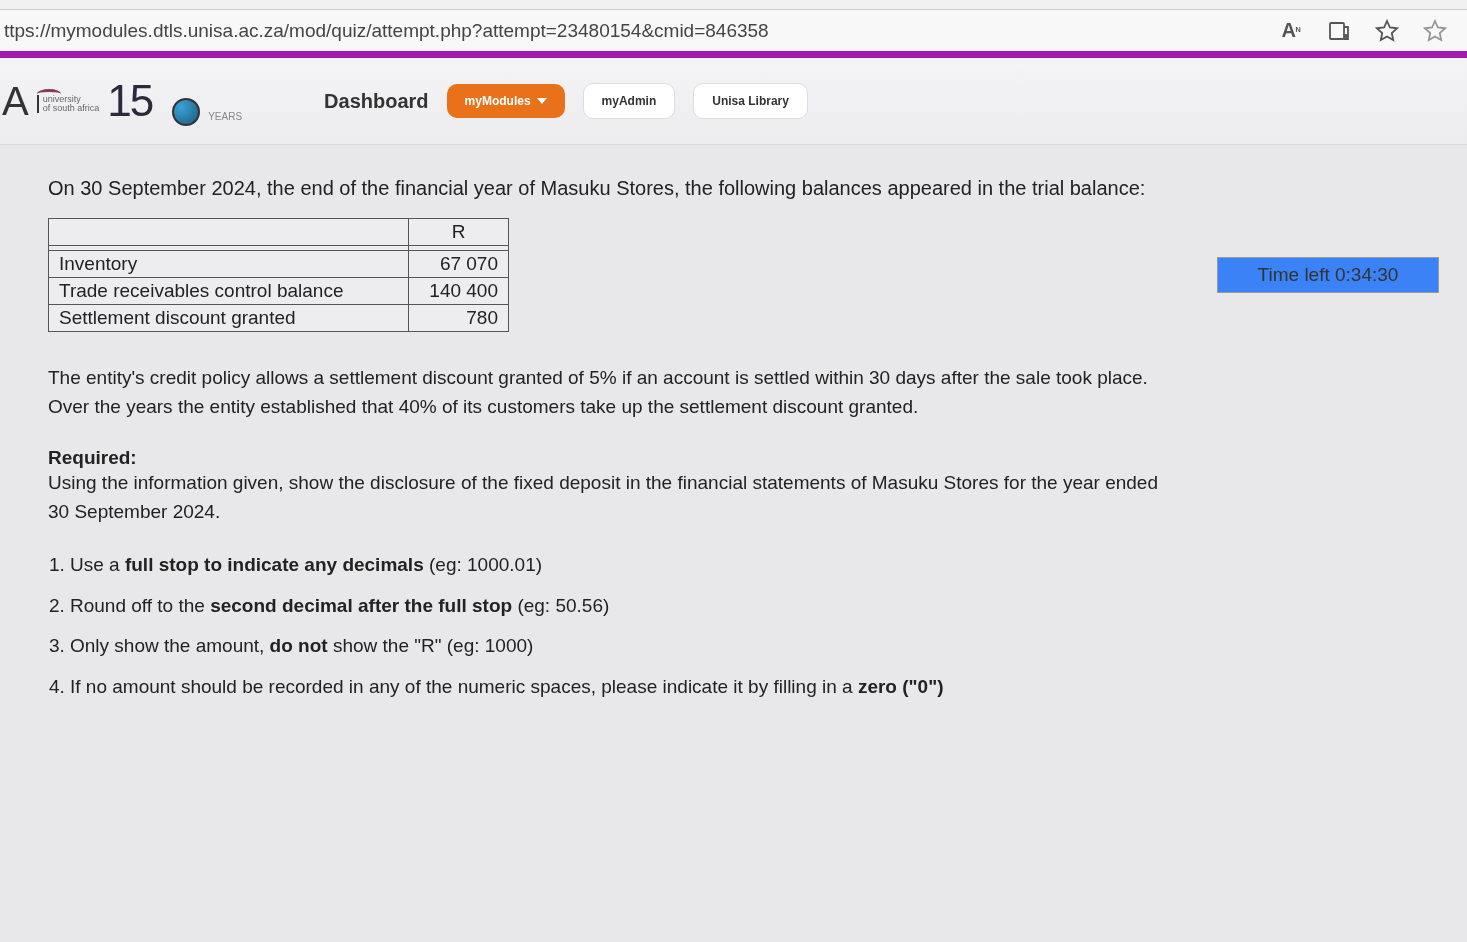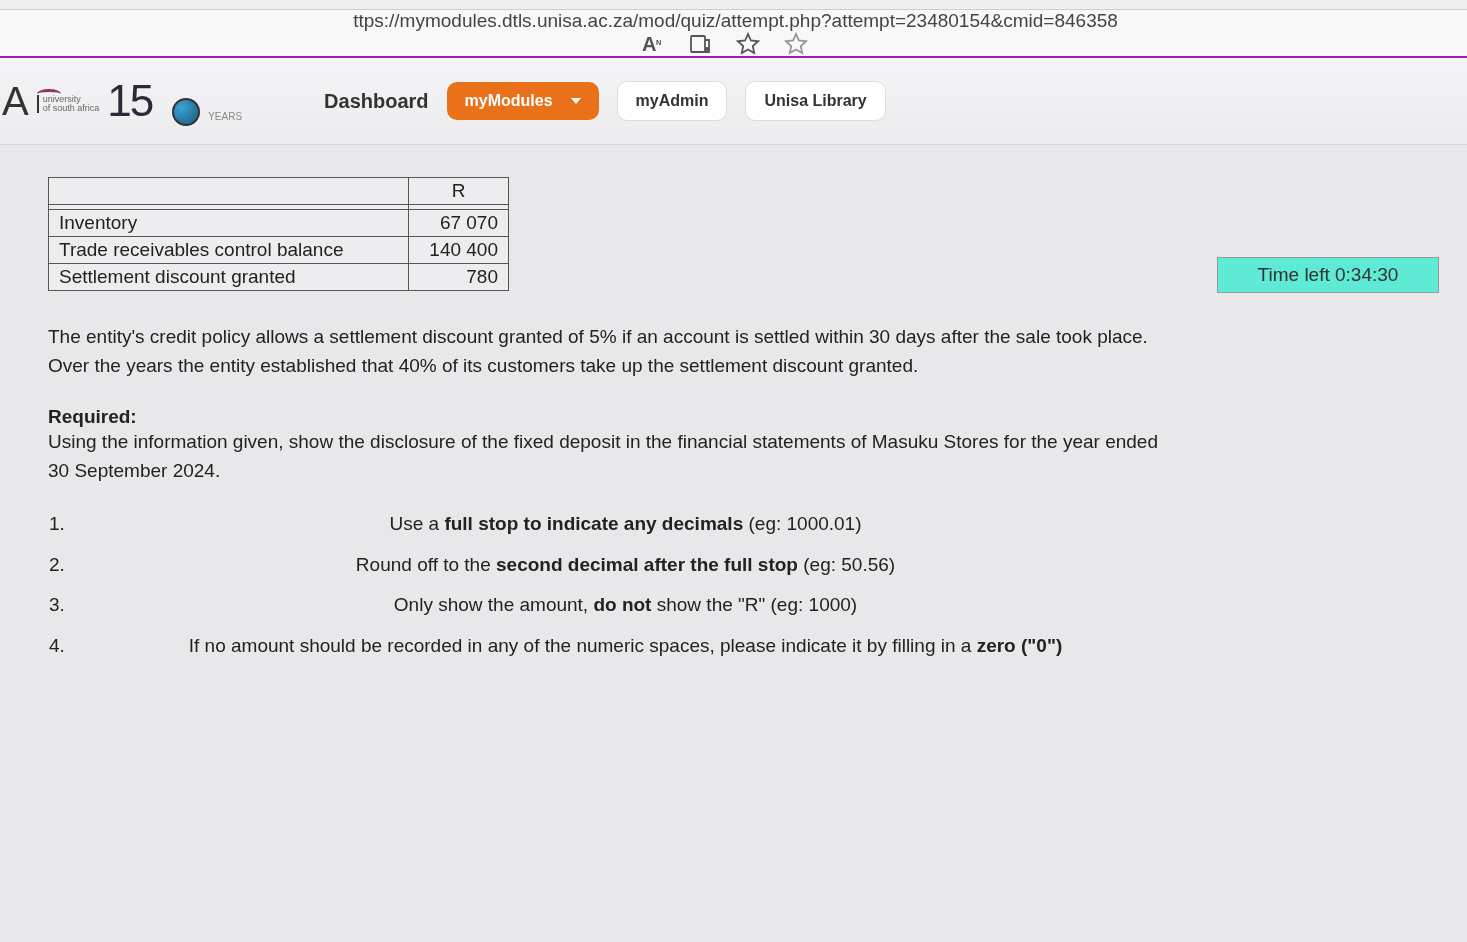--- a/index.html
+++ b/index.html
@@ -14,22 +14,21 @@
       background: #f0f0f0;
       border-bottom: 1px solid #ccc;
       height: 10px;
     }
     .address-bar-row {
       display: flex;
       align-items: center;
       background: #f8f8f8;
       height: 48px;
       padding: 0 0;
-      border-bottom: 2px solid #a21caf;
-      flex-direction: column;
+      border-bottom: 7px solid #a21caf;
     }
     .url-text {
       flex: 1;
       font-size: 19px;
       color: #444;
       padding-left: 4px;
     }
     .browser-icons {
       display: flex;
       gap: 24px;
@@ -105,27 +104,27 @@
     }
     .nav-label {
       font-size: 20px;
       font-weight: 600;
       color: #333;
       margin-left: 64px;
     }
     .nav-btn {
       padding: 10px 18px;
       border-radius: 10px;
-      font-size: 16px;
+      font-size: 12px;
       font-weight: 600;
       border: none;
       cursor: pointer;
       display: flex;
       align-items: center;
-      gap: 18px;
+      gap: 6px;
     }
     .nav-btn.active {
       background: #e8711a;
       color: #fff;
     }
     .nav-btn.white {
       background: #fff;
       color: #333;
       border: 1px solid #ddd;
     }
@@ -145,21 +144,21 @@
       padding: 12px 36px 0 48px;
       font-size: 19px;
       color: #222;
     }
     .sidebar {
       width: 250px;
       padding: 92px 28px 0 0;
     }
     .timer-box {
       border: 1px solid #999;
-      background: #5eead4;
+      background: #3b82f6;
       padding: 6px 14px;
       font-size: 19px;
       color: #333;
       text-align: center;
     }
     .intro {
       margin-bottom: 18px;
       font-size: 20px;
     }
     table.balance {
@@ -199,21 +198,20 @@
       font-size: 19px;
     }
     .inst-list {
       list-style: decimal;
       padding-left: 22px;
     }
     .inst-list li {
       margin-bottom: 14px;
       font-size: 19px;
       line-height: 1.4;
-      text-align: center;
     }
     .star-icon svg { width: 26px; height: 26px; }
     .read-icon svg { width: 26px; height: 26px; }
     .text-icon { font-size: 20px; font-weight: 600; }
   </style>
 </head>
 <body>
 
 <div class="browser-top"></div>
 
@@ -270,20 +268,21 @@
   </button>
 
   <button class="nav-btn white">
     <span>Unisa Library</span>
   </button>
 </div>
 
 <div class="content-wrap">
   <div class="main-content">
 
+    <p class="intro">On 30 September 2024, the end of the financial year of Masuku Stores, the following balances appeared in the trial balance:</p>
 
     <table class="balance">
       <tbody>
           <tr>
         <th></th>
         <th>R</th>
       </tr>
       <tr>
         <th></th>
         <th></th>

